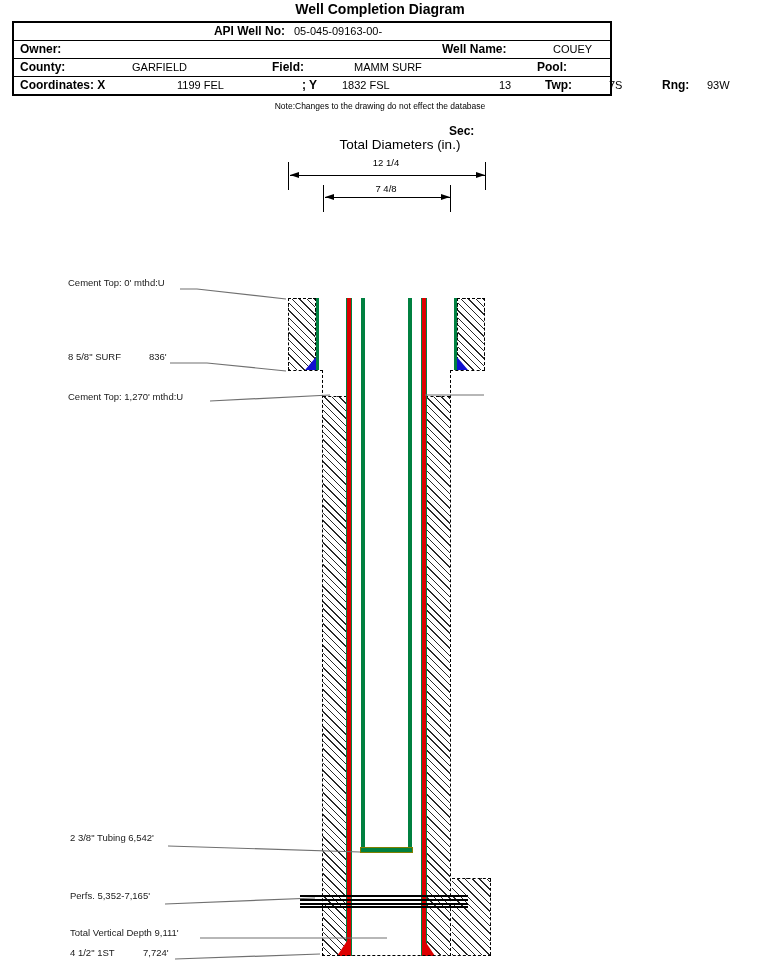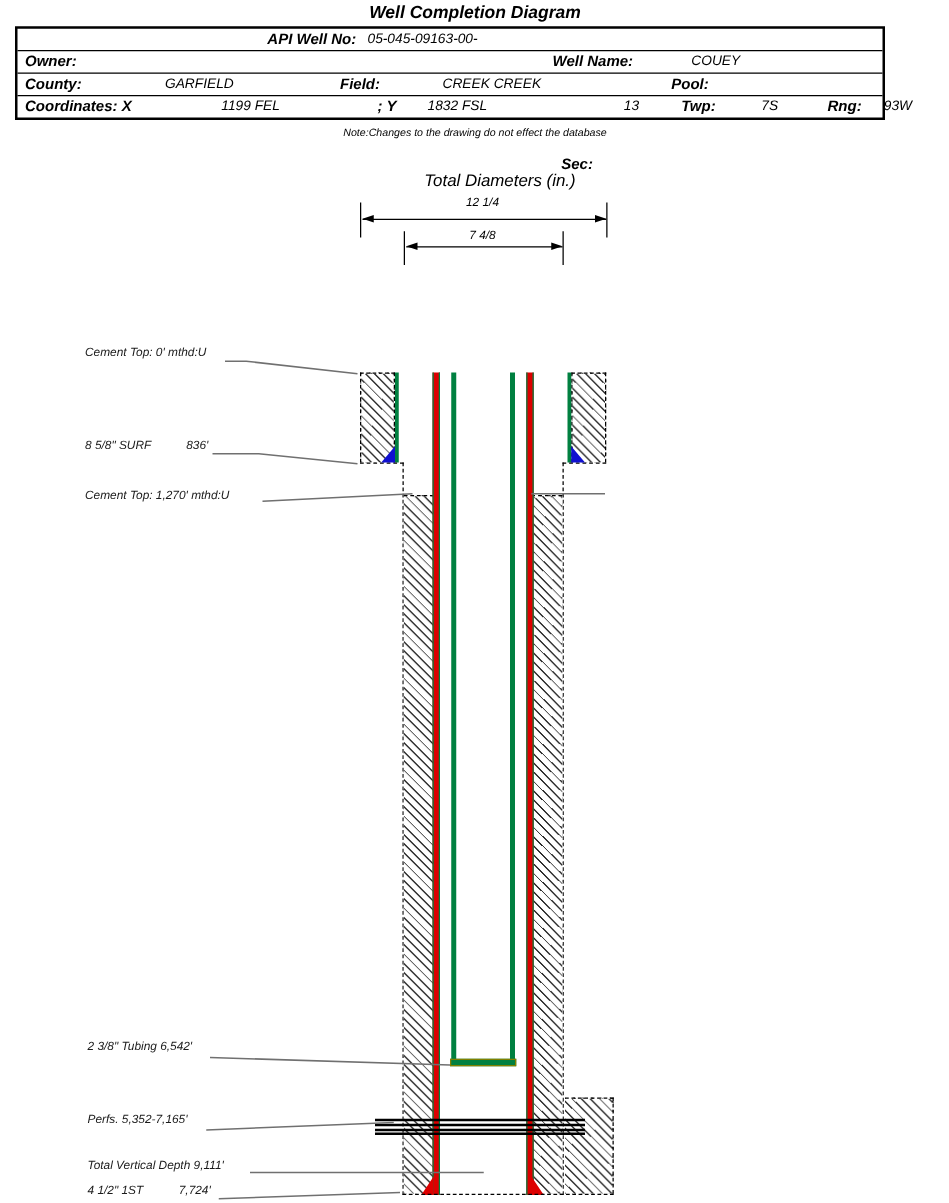--- a/index.html
+++ b/index.html
@@ -1,20 +1,20 @@
 <!DOCTYPE html>
 <html><head>
 <meta charset="utf-8">
 <style>
   html,body{margin:0;padding:0;background:#fff;}
   #page{position:relative;width:759px;height:962px;background:#fff;overflow:hidden;
-        font-family:"Liberation Sans", sans-serif;color:#000;font-style:italic;}
+        font-family:"Liberation Sans", sans-serif;color:#000;}
   .abs{position:absolute;}
   
-  #hdr-table{left:12px;top:21px;width:696px;height:75px;border:2px solid #000;box-sizing:border-box;}
+  #hdr-table{left:12px;top:21px;width:600px;height:75px;border:2px solid #000;box-sizing:border-box;}
   .trow{position:relative;width:100%;box-sizing:border-box;}
   .trow.sep{border-top:1.6px solid #000;}
   .tl{position:absolute;font-weight:bold;font-size:12px;white-space:nowrap;}
   .tv{position:absolute;font-size:11px;white-space:nowrap;}
   
   .lbl{font-size:9.5px;color:#1a1a1a;white-space:nowrap;}
   .dim-lbl{font-size:9.5px;text-align:center;}
   
   .vline{width:1px;background:#000;}
   .hline{height:1px;background:#000;}
@@ -51,21 +51,21 @@
     </div>
     <div class="trow sep" style="height:18px;line-height:17px;">
       <span class="tl" style="left:6px;">Owner:</span>
       <span class="tl" style="left:428px;">Well Name:</span>
       <span class="tv" style="left:539px;">COUEY</span>
     </div>
     <div class="trow sep" style="height:18px;line-height:17px;">
       <span class="tl" style="left:6px;">County:</span>
       <span class="tv" style="left:118px;">GARFIELD</span>
       <span class="tl" style="left:258px;">Field:</span>
-      <span class="tv" style="left:340px;">CREEK CREEK</span>
+      <span class="tv" style="left:340px;">MAMM SURF</span>
       <span class="tl" style="left:491px;padding-left:32px;">Pool:</span>
       <span class="tv" style="left:545px;"></span>
     </div>
     <div class="trow sep" style="height:18px;line-height:17px;">
       <span class="tl" style="left:6px;">Coordinates: X</span>
       <span class="tv" style="left:163px;">1199 FEL</span>
       <span class="tl" style="left:288px;">; Y</span>
       <span class="tv" style="left:328px;">1832 FSL</span>
       <span class="tl" style="left:435px;margin-top:46px;">Sec:</span>
       <span class="tv" style="left:485px;">13</span>

